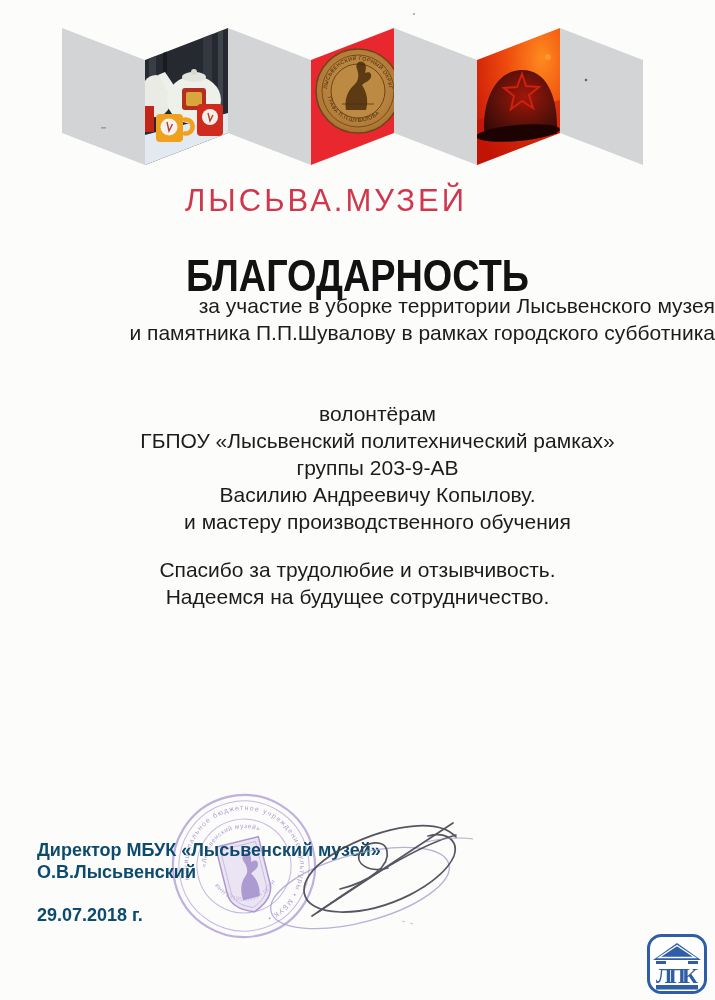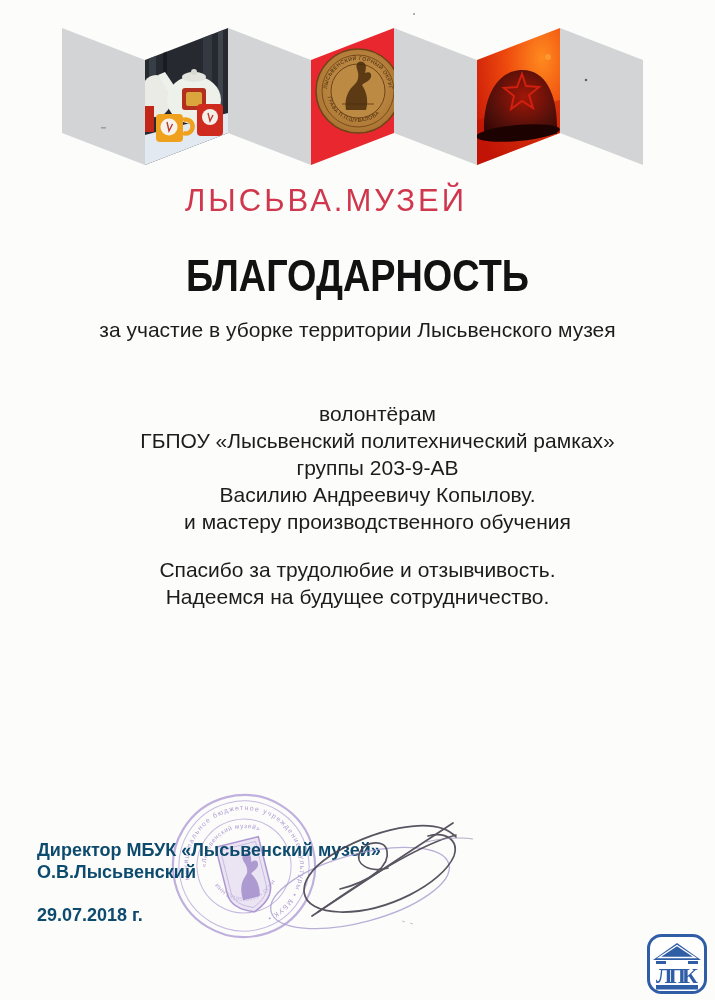--- a/index.html
+++ b/index.html
@@ -14,21 +14,21 @@
     position:absolute; top:183px; left:0; width:652px;
     text-align:center; font-size:31px; letter-spacing:3px;
     color:#d0374d; text-transform:uppercase; font-weight:normal;
   }
   .title {
     position:absolute; top:251px; left:0; width:715px;
     text-align:center; font-size:44px; font-weight:bold; color:#121212;
     transform:scaleX(.86); transform-origin:center; letter-spacing:0;
   }
   .textblock { position:absolute; left:0; width:715px; text-align:center; font-size:21px; line-height:27px; color:#1c1c1c; }
-  .reason { top:316px; }
+  .reason { top:292px;text-align:right; }
   .recipients { top:400px;margin-left:20px; }
   .closing { top:556px; }
   .footer-left {
     position:absolute; left:37px; top:813px; z-index:3;
     font-size:18px; font-weight:bold; line-height:22px; color:#0c4a6e;margin-top:26px;
   }
   .footer-left .date { margin-top:21px; }
   .stamp-svg { position:absolute; left:157px; top:779px; z-index:1; }
   .signature-svg { position:absolute; left:260px; top:785px; z-index:4; }
   .lpk-svg { position:absolute; left:646px; top:933px; z-index:2; }
@@ -127,20 +127,21 @@
   </svg>
 
   <div class="logo-text">
     <span>Лысьва.Музей</span>
   </div>
 
   <h1 class="title">БЛАГОДАРНОСТЬ</h1>
 
   <div class="textblock reason">
     <p>за участие в уборке территории Лысьвенского музея</p>
+    <p>и памятника П.П.Шувалову в рамках городского субботника</p>
   </div>
 
   <div class="textblock recipients">
     <p>волонтёрам</p>
     <p>ГБПОУ «Лысьвенский политехнический рамках»</p>
     <p>группы 203-9-АВ</p>
     <p>Василию Андреевичу Копылову.</p>
     <p>и мастеру производственного обучения</p>
   </div>
 

